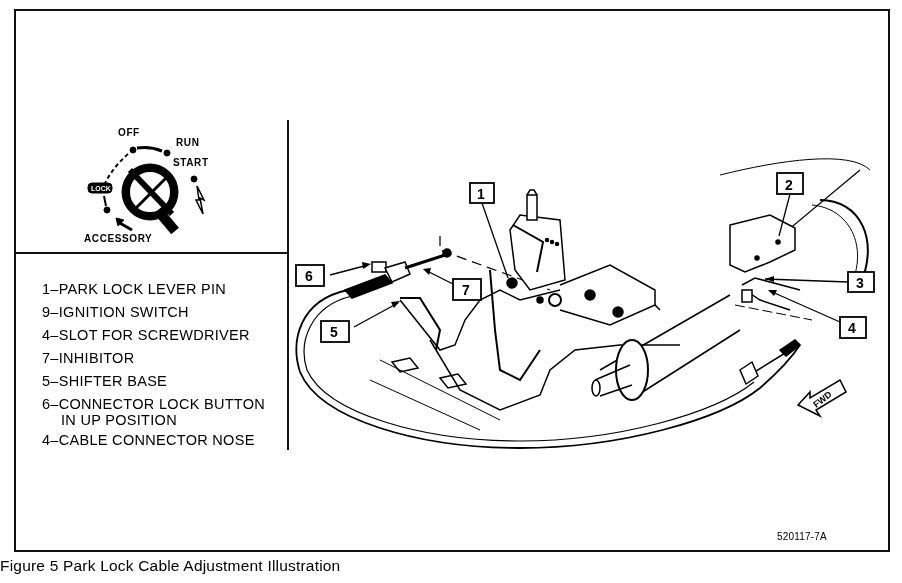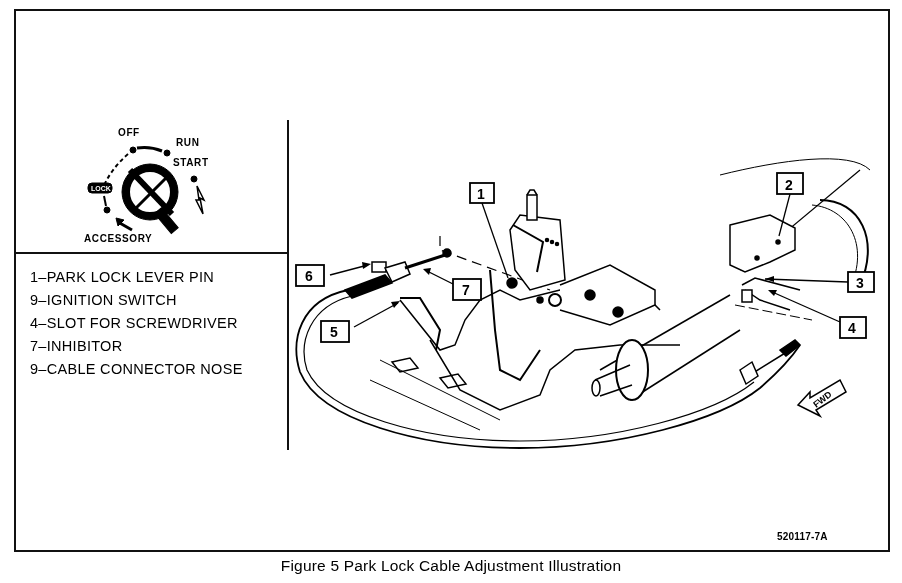--- a/index.html
+++ b/index.html
@@ -1,24 +1,24 @@
 <!DOCTYPE html>
 <html><head>
 <meta charset="utf-8">
 <style>
   html, body { margin: 0; padding: 0; background: #ffffff; }
   body { width: 902px; height: 583px; position: relative; overflow: hidden; font-family: "Liberation Sans", sans-serif; color: #000; }
   .frame { position: absolute; left: 14px; top: 9px; width: 876px; height: 543px; border: 2px solid #111; box-sizing: border-box; }
   .divider-v { position: absolute; left: 287px; top: 120px; width: 2px; height: 330px; background: #111; }
   .divider-h { position: absolute; left: 16px; top: 252px; width: 271px; height: 2px; background: #111; }
-  .legend { position: absolute; left: 26px; top: 262px; margin: 4px; padding: 0; list-style: none; }
+  .legend { position: absolute; left: 26px; top: 262px; margin: 16px; padding: 0; list-style: none; }
   .legend li { font-size: 14.5px; font-weight: 400; letter-spacing: 0.3px; line-height: 23px; white-space: nowrap; }
   .legend li .sub { display: block; padding-left: 19px; line-height: 17px; margin-top: -4px; }
-  .ref { position: absolute; left: 777px; top: 531px; font-size: 10px; font-weight: 700; letter-spacing: 0.2px; }
-  .caption { position: absolute; left: 0; width: 902px; top: 557px; text-align: center; font-size: 15.5px; letter-spacing: 0.2px; }
+  .ref { position: absolute; left: 777px; top: 531px; font-size: 10px; font-weight: 400; letter-spacing: 0.2px; }
+  .caption { position: absolute; left: 0; width: 902px; top: 557px; text-align: left; font-size: 15.5px; letter-spacing: 0.2px; }
   svg.art { position: absolute; left: 0; top: 0; }
   .callout-label { font-family: "Liberation Sans", sans-serif; font-weight: 700; font-size: 14px; }
   .switch-label { font-family: "Liberation Sans", sans-serif; font-weight: 700; font-size: 10px; letter-spacing: 0.6px; }
 </style>
 </head>
 <body>
 
 <div class="frame"></div>
 <div class="divider-v"></div>
 <div class="divider-h"></div>
@@ -158,17 +158,19 @@
     <line x1="453" y1="284" x2="425" y2="270" stroke="#000" stroke-width="1.3"></line>
     <path d="M423 269 L431 268 L429 275 Z" fill="#000"></path>
   </g>
 </svg>
 
 <ul class="legend">
   <li><span>1–PARK LOCK LEVER PIN</span></li>
   <li><span>9–IGNITION SWITCH</span></li>
   <li><span>4–SLOT FOR SCREWDRIVER</span></li>
   <li><span>7–INHIBITOR</span></li>
-  <li><span>9–CABLE CONNECTOR NOSE</span></li>
+  <li><span>5–SHIFTER BASE</span></li>
+  <li><span>6–CONNECTOR LOCK BUTTON</span><span class="sub">IN UP POSITION</span></li>
+  <li><span>4–CABLE CONNECTOR NOSE</span></li>
 </ul>
 
 <div class="ref">520117-7A</div>
 <div class="caption">Figure 5 Park Lock Cable Adjustment Illustration</div>
 
 </body></html>

